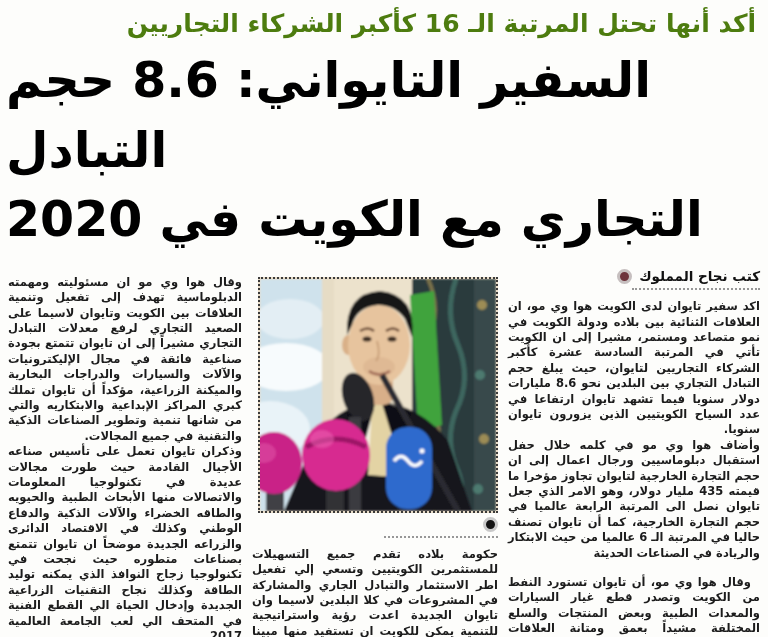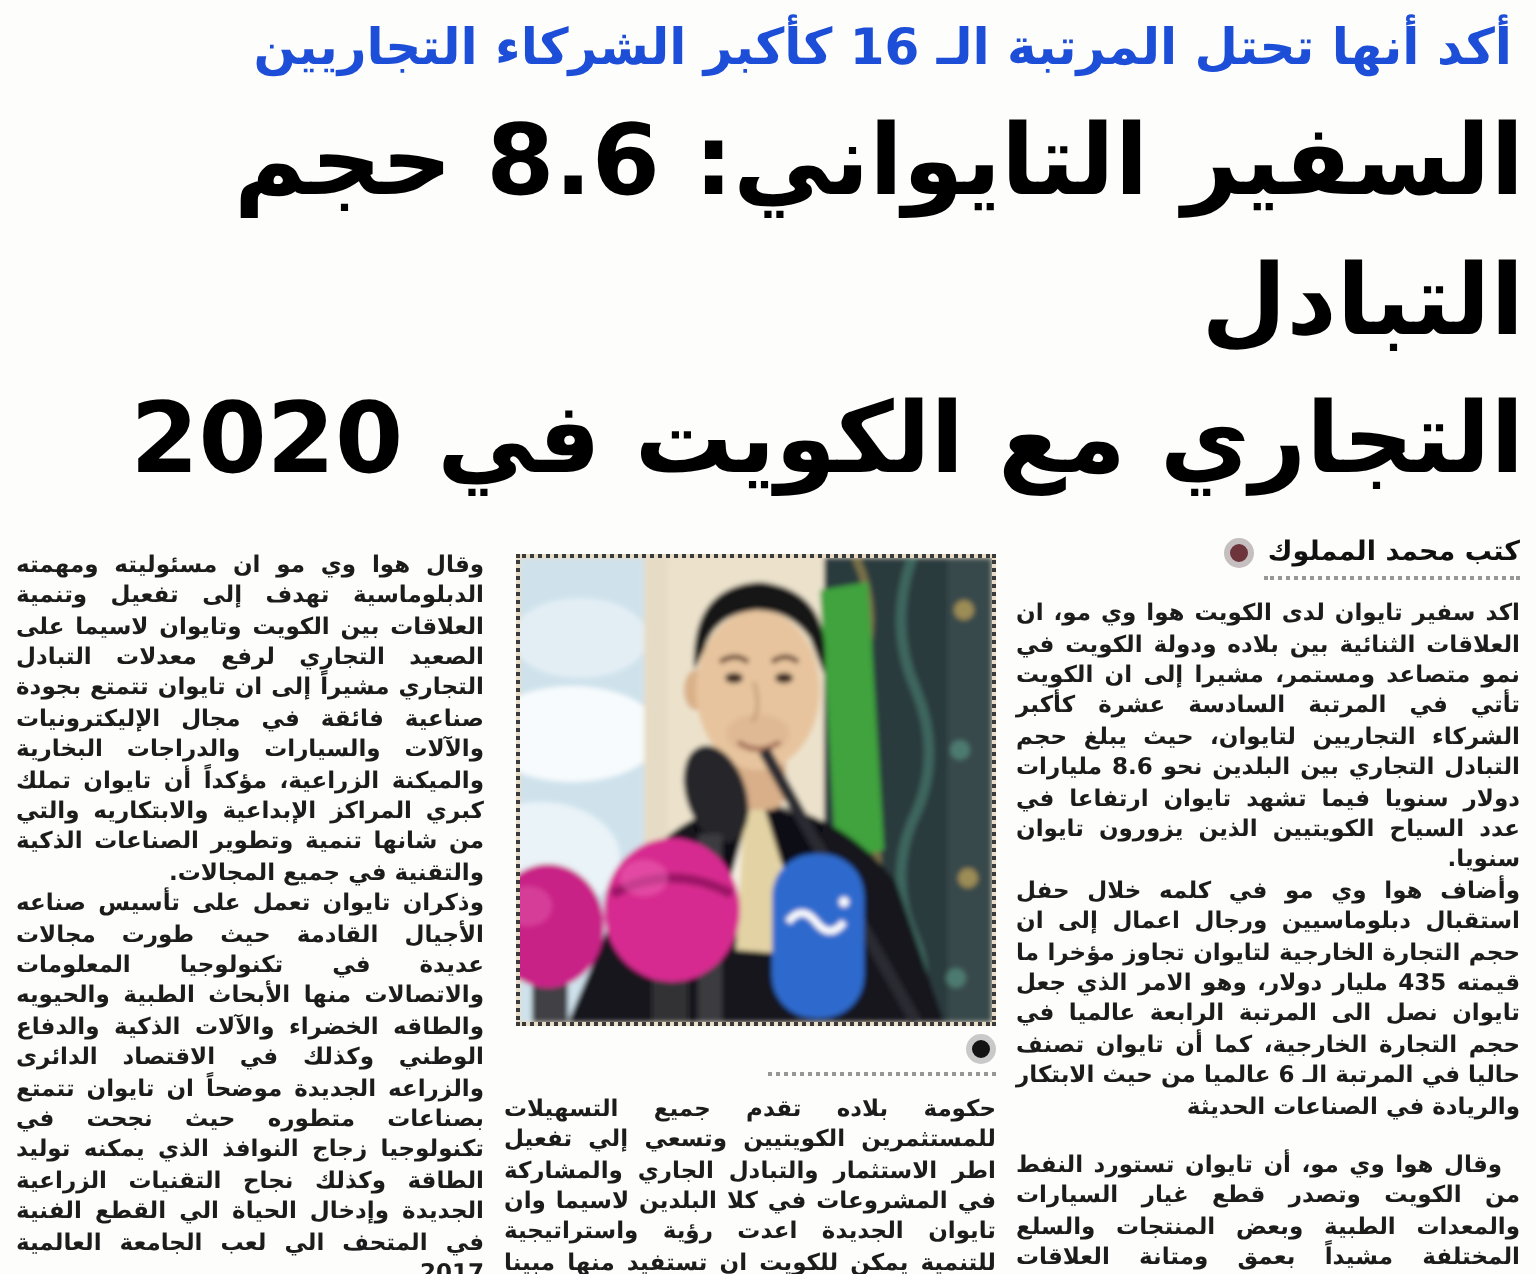--- a/index.html
+++ b/index.html
@@ -2,25 +2,25 @@
 <html lang="ar"><head>
 <meta charset="utf-8">
 <style>
   html,body{margin:0;padding:0;background:#e8e8e4;}
   .page{
     position:relative;width:768px;height:637px;overflow:hidden;background:#fdfdfb;
     font-family:"DejaVu Sans",sans-serif;direction:rtl;color:#1c1c1c;margin:0 auto;
   }
   
   .kicker{
-    text-align:right;padding:9px 12px 0 0;font-size:25px;font-weight:bold;color:#1d4ed8;
+    text-align:right;padding:9px 12px 0 0;font-size:25px;font-weight:bold;color:#4d7c0f;
     letter-spacing:-0.5px;
   }
   .headline{
-    margin:8px 6px 10px;text-align:right;font-size:49px;line-height:1.42;
+    margin:8px 6px 10px;text-align:left;font-size:49px;line-height:1.42;
     font-weight:bold;color:#000;letter-spacing:-1px;
   }
   
   .body-cols{display:flex;direction:rtl;gap:10px;padding:0 8px;align-items:flex-start;}
   .col{font-size:11.5px;line-height:15.4px;font-weight:bold;text-align:justify;}
   .col p{margin:0;}
   .col-right{width:252px;}
   .col-middle{width:246px;}
   .col-left{flex:1;padding-top:10px;}
   .gap-before{margin-top:14px !important;}
@@ -47,21 +47,21 @@
 <div class="page">
 
   <div class="kicker">أكد أنها تحتل المرتبة الـ 16 كأكبر الشركاء التجاريين</div>
 
   <h1 class="headline"><span>السفير التايواني: 8.6 حجم التبادل</span><br><span>التجاري مع الكويت في 2020</span></h1>
 
   <div class="body-cols">
 
     <div class="col col-right">
       <div class="tag-row">
-        <span class="tag-text">كتب محمد المملوك</span>
+        <span class="tag-text">كتب نجاح المملوك</span>
         <span class="bullet bullet-maroon"></span>
       </div>
       <div class="dotted dotted-byline"></div>
       <p>اكد سفير تايوان لدى الكويت هوا وي مو، ان العلاقات الثنائية بين بلاده ودولة الكويت في نمو متصاعد ومستمر، مشيرا إلى ان الكويت تأتي في المرتبة السادسة عشرة كأكبر الشركاء التجاريين لتايوان، حيث يبلغ حجم التبادل التجاري بين البلدين نحو 8.6 مليارات دولار سنويا فيما تشهد تايوان ارتفاعا في عدد السياح الكويتيين الذين يزورون تايوان سنويا.</p>
       <p>وأضاف هوا وي مو في كلمه خلال حفل استقبال دبلوماسيين ورجال اعمال إلى ان حجم التجارة الخارجية لتايوان تجاوز مؤخرا ما قيمته 435 مليار دولار، وهو الامر الذي جعل تايوان نصل الى المرتبة الرابعة عالميا في حجم التجارة الخارجية، كما أن تايوان تصنف حاليا في المرتبة الـ 6 عالميا من حيث الابتكار والريادة في الصناعات الحديثة</p>
       <p class="gap-before indent">وقال هوا وي مو، أن تايوان تستورد النفط من الكويت وتصدر قطع غيار السيارات والمعدات الطبية وبعض المنتجات والسلع المختلفة مشيداً بعمق ومتانة العلاقات التجارية والاقتصادية التي تجمع بين الكويت وتايوان، مضيفا ان هناك تعاوناً وثيقاً وطويلاً بين البلدين في كل المجالات وخصوصا في القطاعات التجاري لافتاً إلي ان</p>
     </div>
 
     <div class="col col-middle">
       <div class="photo">

